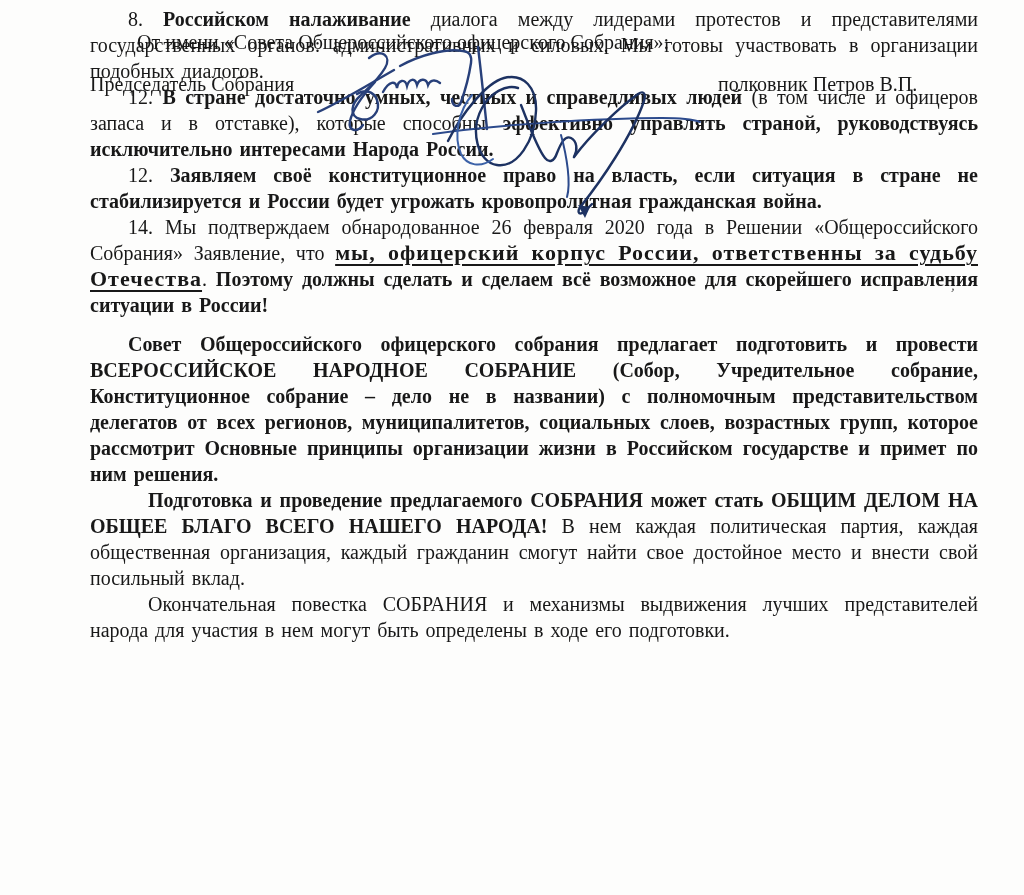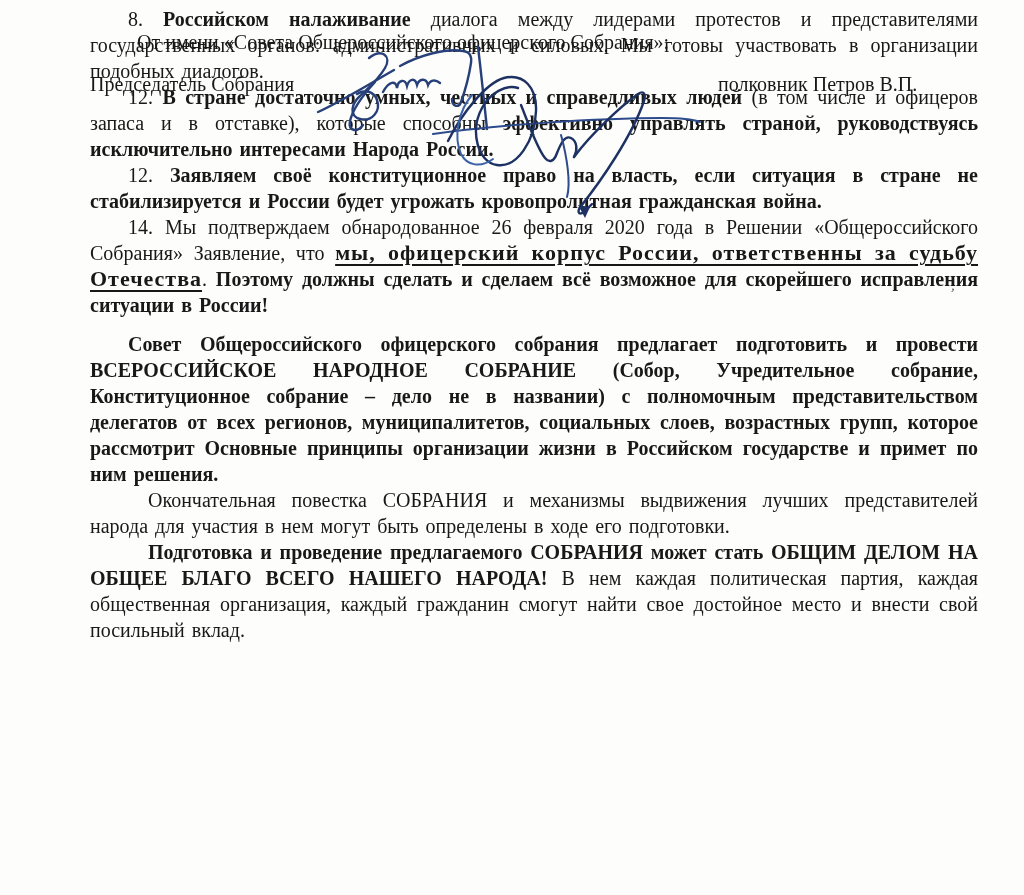--- a/index.html
+++ b/index.html
@@ -68,22 +68,22 @@
 <body>
 
 <div class="page">
 
   <div class="text-block">
       <p class="para"><span>8. </span><span class="b">Российском налаживание </span><span>диалога между лидерами протестов и представителями государственных органов: административных и силовых. Мы готовы участвовать в организации подобных диалогов.</span></p>
       <p class="para"><span>12. </span><span class="b">В стране достаточно умных, честных и справедливых людей </span><span>(в том числе и офицеров запаса и в отставке), которые способны </span><span class="b">эффективно управлять страной, руководствуясь исключительно интересами Народа России.</span></p>
       <p class="para"><span>12. </span><span class="b">Заявляем своё конституционное право на власть, если ситуация в стране не стабилизируется и России будет угрожать кровопролитная гражданская война.</span></p>
       <p class="para"><span>14. Мы подтверждаем обнародованное 26 февраля 2020 года в Решении «Общероссийского Собрания» Заявление, что </span><span class="b u lg">мы, офицерский корпус России, ответственны за судьбу Отечества</span><span>. </span><span class="b">Поэтому должны сделать и сделаем всё возможное для скорейшего исправления ситуации в России!</span></p>
       <p class="para space-before"><span class="b">Совет Общероссийского офицерского собрания предлагает подготовить и провести ВСЕРОССИЙСКОЕ НАРОДНОЕ СОБРАНИЕ (Собор, Учредительное собрание, Конституционное собрание – дело не в названии) с полномочным представительством делегатов от всех регионов, муниципалитетов, социальных слоев, возрастных групп, которое рассмотрит Основные принципы организации жизни в Российском государстве и примет по ним решения.</span></p>
+      <p class="para indent-large"><span class="b">Подготовка и проведение предлагаемого СОБРАНИЯ может стать ОБЩИМ ДЕЛОМ НА ОБЩЕЕ БЛАГО ВСЕГО НАШЕГО НАРОДА! </span><span>В нем каждая политическая партия, каждая общественная организация, каждый гражданин смогут найти свое достойное место и внести свой посильный вклад.</span></p>
       <p class="para indent-large"><span>Окончательная повестка СОБРАНИЯ и механизмы выдвижения лучших представителей народа для участия в нем могут быть определены в ходе его подготовки.</span></p>
-      <p class="para indent-large"><span class="b">Подготовка и проведение предлагаемого СОБРАНИЯ может стать ОБЩИМ ДЕЛОМ НА ОБЩЕЕ БЛАГО ВСЕГО НАШЕГО НАРОДА! </span><span>В нем каждая политическая партия, каждая общественная организация, каждый гражданин смогут найти свое достойное место и внести свой посильный вклад.</span></p>
     </div>
 
   <div class="text-block" style="position:static;margin:0 46px 0 90px;width:888px;">
     <div class="on-behalf">От имени «Совета Общероссийского офицерского Собрания»:</div>
 
     <div class="sig-area">
       <div class="sign-row row1">
         <span class="role">Председатель Собрания</span>
         <span class="name">полковник Петров В.П.</span>
       </div>

